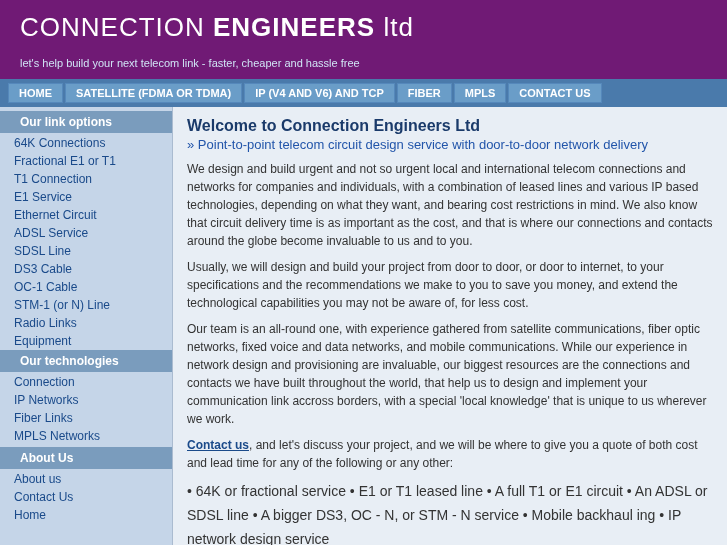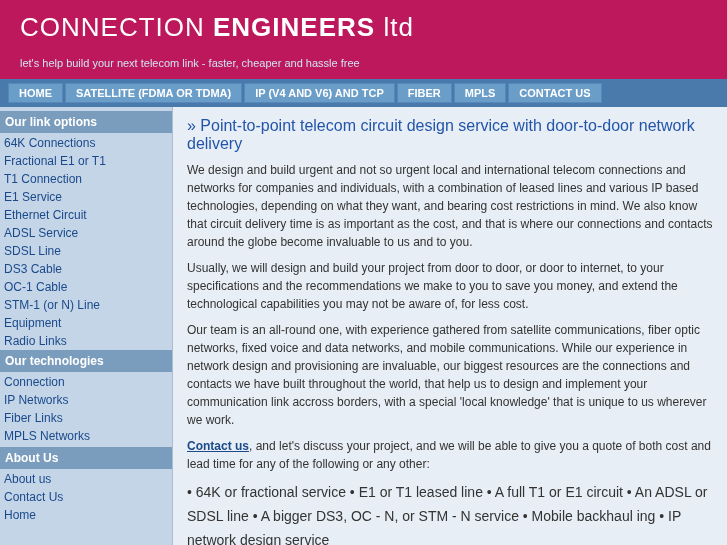--- a/index.html
+++ b/index.html
@@ -1,20 +1,20 @@
 <!DOCTYPE html>
 <html><head>
   <meta charset="utf-8">
   <style>
     * { margin: 0; padding: 0; box-sizing: border-box; }
     body { font-family: Arial, sans-serif; font-size: 12px; background: #c5d5e8; width: 727px; }
 
     
     #header {
-      background: #be185d;
+      background: #701a75;
       padding: 12px 20px 10px 20px;
       color: white;
     }
     #header .logo {
       font-size: 26px;
       font-weight: normal;
       letter-spacing: 1px;
       color: white;
     }
     #header .logo span.bold { font-weight: 900; }
@@ -53,28 +53,28 @@
       width: 172px;
       min-width: 172px;
       background: #c5d5e8;
       padding: 4px 0;
     }
     .sidebar-section-header {
       background: #7a9cbd;
       color: white;
       font-weight: bold;
       font-size: 12px;
-      padding: 4px 5px;
+      padding: 4px 20px;
       margin-bottom: 1px;
     }
     .sidebar-link {
       display: block;
       color: #1a4a8a;
       font-size: 12px;
-      padding: 2px 8px 2px 4px;
+      padding: 2px 8px 2px 14px;
       text-decoration: none;
       cursor: pointer;
     }
     .sidebar-section-header.about {
       margin-top: 2px;
     }
 
     
     #content {
       flex: 1;
@@ -83,21 +83,21 @@
       border-left: 1px solid #aabbd0;
     }
     #content h2 {
       font-size: 16px;
       color: #1a3a6a;
       font-weight: bold;
       margin-bottom: 2px;
     }
     #content .subtitle {
       color: #2255aa;
-      font-size: 16px;
+      font-size: 13px;
       margin-bottom: 8px;
     }
     #content p {
       font-size: 12px;
       color: #333;
       margin-bottom: 8px;
       line-height: 1.5;
     }
     #content .contact-us-link {
       color: #1a4a8a;
@@ -154,44 +154,45 @@
     <a class="sidebar-link">64K Connections</a>
     <a class="sidebar-link">Fractional E1 or T1</a>
     <a class="sidebar-link">T1 Connection</a>
     <a class="sidebar-link">E1 Service</a>
     <a class="sidebar-link">Ethernet Circuit</a>
     <a class="sidebar-link">ADSL Service</a>
     <a class="sidebar-link">SDSL Line</a>
     <a class="sidebar-link">DS3 Cable</a>
     <a class="sidebar-link">OC-1 Cable</a>
     <a class="sidebar-link">STM-1 (or N) Line</a>
+    <a class="sidebar-link">Radio Links</a>
     <a class="sidebar-link">Equipment</a>
-    <a class="sidebar-link">Radio Links</a>
 
     <div class="sidebar-section-header">Our technologies</div>
     <a class="sidebar-link">Connection</a>
     <a class="sidebar-link">IP Networks</a>
     <a class="sidebar-link">Fiber Links</a>
     <a class="sidebar-link">MPLS Networks</a>
 
     <div class="sidebar-section-header about">About Us</div>
     <a class="sidebar-link">About us</a>
     <a class="sidebar-link">Contact Us</a>
     <a class="sidebar-link">Home</a>
   </div>
 
   <div id="content">
+    <h2>Welcome to Connection Engineers Ltd</h2>
     <div class="subtitle">» Point-to-point telecom circuit design service with door-to-door network delivery</div>
 
     <p>We design and build urgent and not so urgent local and international telecom connections and networks for companies and individuals, with a combination of leased lines and various IP based technologies, depending on what they want, and bearing cost restrictions in mind. We also know that circuit delivery time is as important as the cost, and that is where our connections and contacts around the globe become invaluable to us and to you.</p>
     <p>Usually, we will design and build your project from door to door, or door to internet, to your specifications and the recommendations we make to you to save you money, and extend the technological capabilities you may not be aware of, for less cost.</p>
     <p>Our team is an all-round one, with experience gathered from satellite communications, fiber optic networks, fixed voice and data networks, and mobile communications. While our experience in network design and provisioning are invaluable, our biggest resources are the connections and contacts we have built throughout the world, that help us to design and implement your communication link accross borders, with a special 'local knowledge' that is unique to us wherever we work.</p>
 
     <p>
-      <span class="contact-us-link">Contact us</span><span>, and let's discuss your project, and we will be able to give you a quote of both cost and lead time for any of the following or any other:</span>
+      <span class="contact-us-link">Contact us</span><span>, and let's discuss your project, and we will be where to give you a quote of both cost and lead time for any of the following or any other:</span>
     </p>
 
     <div class="bullet-list">• 64K or fractional service  • E1 or T1 leased line  • A full T1 or E1 circuit  • An ADSL or SDSL line  • A bigger DS3, OC - N, or STM - N service  • Mobile backhaul ing  • IP network design service</div>
 
     
     <div class="get-in-touch">
       <h3>Get in touch</h3>
       
       
       

